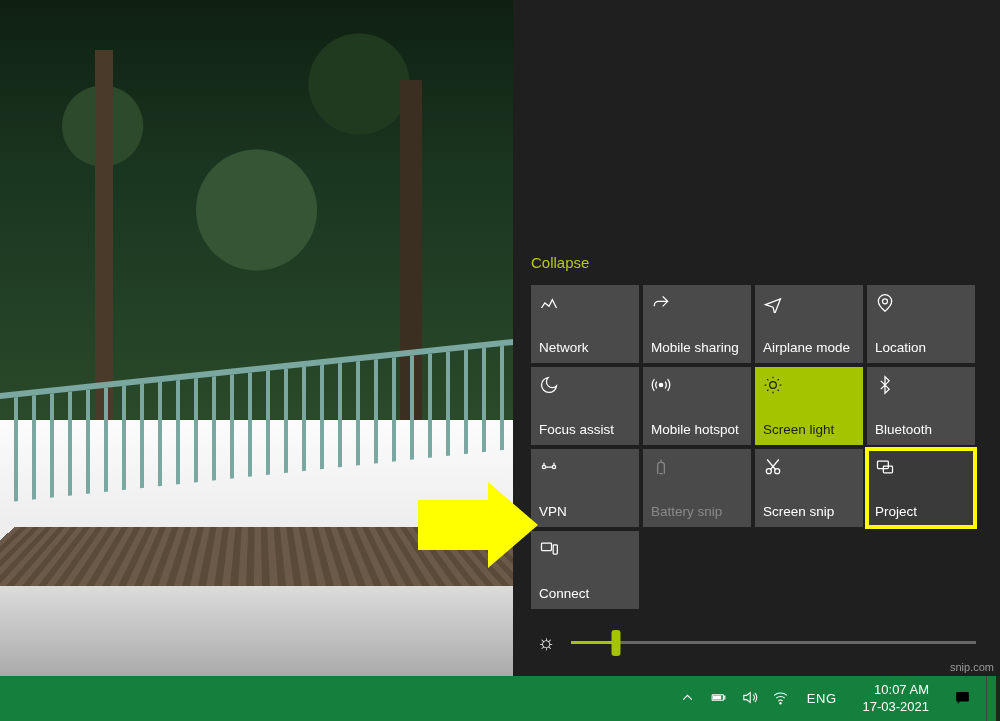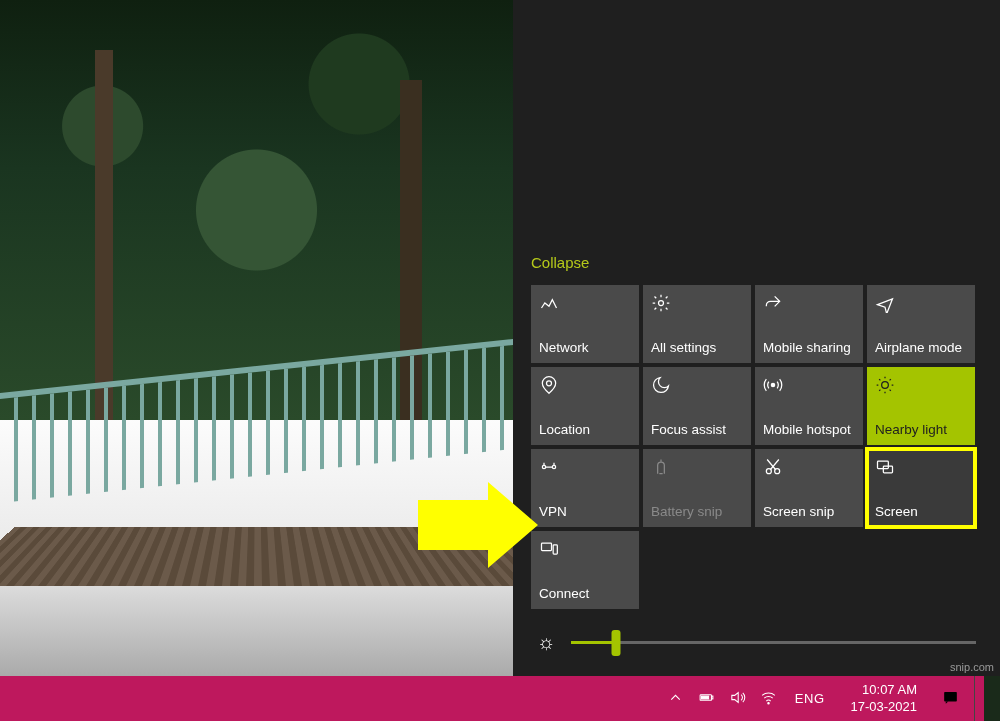--- a/index.html
+++ b/index.html
@@ -99,22 +99,22 @@
   }
   .slider-fill { position:absolute; left:0; top:0; bottom:0; width:11%; background:#a4c400; }
   .slider-thumb {
     position:absolute; left:11%; top:50%;
     width:9px; height:26px; background:#a4c400;
     transform: translate(-50%,-50%); border-radius:3px;
   }
 
   
   .taskbar {
-    position:absolute; left:0; right:16px; bottom:0; height:45px;
-    background:#be185d;
+    position:absolute; left:0; right:4px; bottom:0; height:45px;
+    background:#15803d;
     display:flex; justify-content:flex-end; align-items:center;
     color:#fff; font-size:13px;
     padding-right:0;
   }
   .tray { display:flex; align-items:center; gap:14px; padding:0 12px; }
   .tray span, .tray svg { color:#fff; }
   .tray svg { width:17px; height:17px; stroke:#fff; fill:none; stroke-width:1.5; }
   .lang { font-size:13px; letter-spacing:0.5px; padding:0 4px; }
   .clock { text-align:right; line-height:1.25; font-size:13px; padding:0 10px; }
   .show-desktop { width:10px; height:45px; border-left:1px solid #444; }
@@ -156,29 +156,20 @@
 
       <div class="tile">
         <span class="tile-icon">
           <svg viewBox="0 0 24 24">
               <path d="M3 18l4-6 5 4 4-8 5 10"></path>
             </svg>
         </span>
         <span class="tile-label">Network</span>
       </div>
 
-      <div class="tile">
-        <span class="tile-icon">
-          <svg viewBox="0 0 24 24">
-              <circle cx="12" cy="12" r="3"></circle>
-              <path d="M12 2v3M12 19v3M4.2 4.2l2.1 2.1M17.7 17.7l2.1 2.1M2 12h3M19 12h3M4.2 19.8l2.1-2.1M17.7 6.3l2.1-2.1"></path>
-            </svg>
-        </span>
-        <span class="tile-label">All settings</span>
-      </div>
 
       <div class="tile">
         <span class="tile-icon">
           <svg viewBox="0 0 24 24">
               <path d="M14 4l6 6-6 6M20 10H9a5 5 0 00-5 5v1"></path>
             </svg>
         </span>
         <span class="tile-label">Mobile sharing</span>
       </div>
 
@@ -220,23 +211,31 @@
         <span class="tile-label">Mobile hotspot</span>
       </div>
 
       <div class="tile active">
         <span class="tile-icon">
           <svg viewBox="0 0 24 24">
               <circle cx="12" cy="12" r="4"></circle>
               <path d="M12 2v2M12 20v2M4 12H2M22 12h-2M5 5l1.5 1.5M17.5 17.5L19 19M5 19l1.5-1.5M17.5 6.5L19 5"></path>
             </svg>
         </span>
-        <span class="tile-label">Nearby light</span>
-      </div>
-
+        <span class="tile-label">Screen light</span>
+      </div>
+
+      <div class="tile">
+        <span class="tile-icon">
+          <svg viewBox="0 0 24 24">
+              <path d="M7 7l10 10-5 5V2l5 5L7 17"></path>
+            </svg>
+        </span>
+        <span class="tile-label">Bluetooth</span>
+      </div>
 
       <div class="tile">
         <span class="tile-icon">
           <svg viewBox="0 0 24 24">
               <circle cx="6" cy="12" r="2"></circle>
               <circle cx="18" cy="12" r="2"></circle>
               <path d="M8 12h8M6 10V7M18 10V7"></path>
             </svg>
         </span>
         <span class="tile-label">VPN</span>
@@ -262,21 +261,21 @@
         <span class="tile-label">Screen snip</span>
       </div>
 
       <div class="tile highlight">
         <span class="tile-icon">
           <svg viewBox="0 0 24 24">
               <rect x="3" y="5" width="13" height="9" rx="1"></rect>
               <rect x="10" y="11" width="11" height="8" rx="1"></rect>
             </svg>
         </span>
-        <span class="tile-label">Screen</span>
+        <span class="tile-label">Project</span>
       </div>
 
       <div class="tile">
         <span class="tile-icon">
           <svg viewBox="0 0 24 24">
               <rect x="3" y="5" width="12" height="9" rx="1"></rect>
               <rect x="17" y="7" width="5" height="11" rx="1"></rect>
             </svg>
         </span>
         <span class="tile-label">Connect</span>

